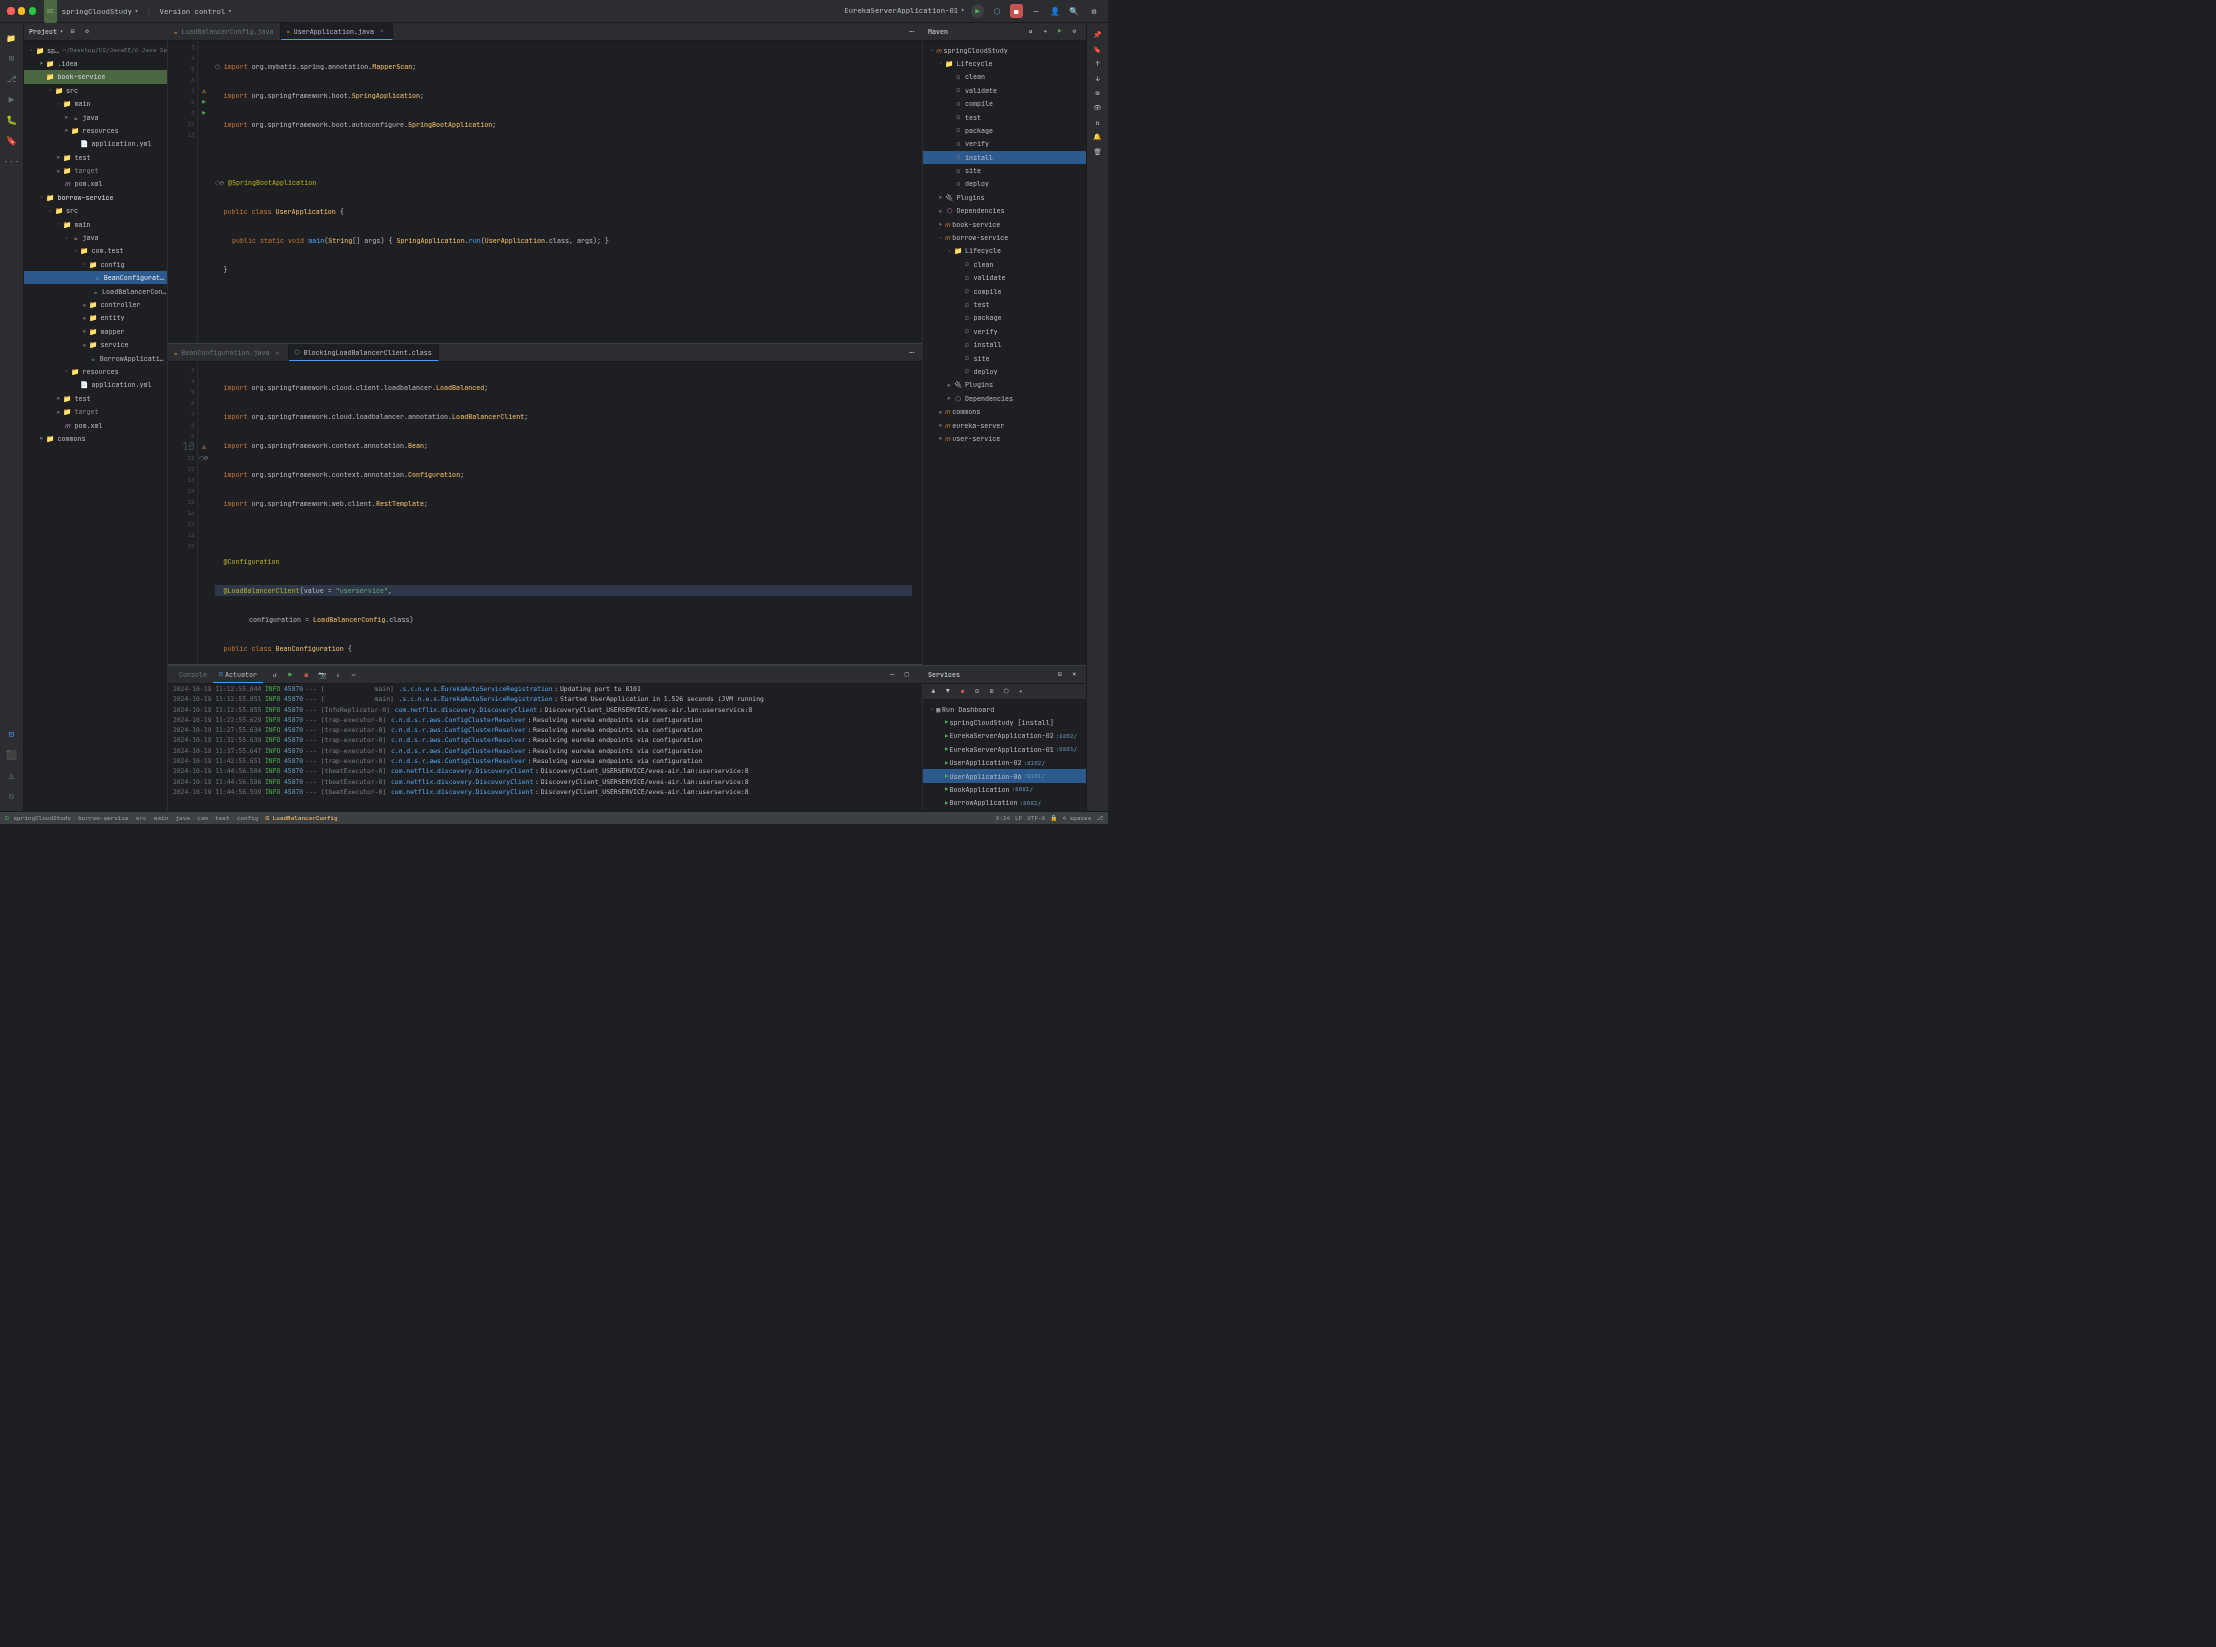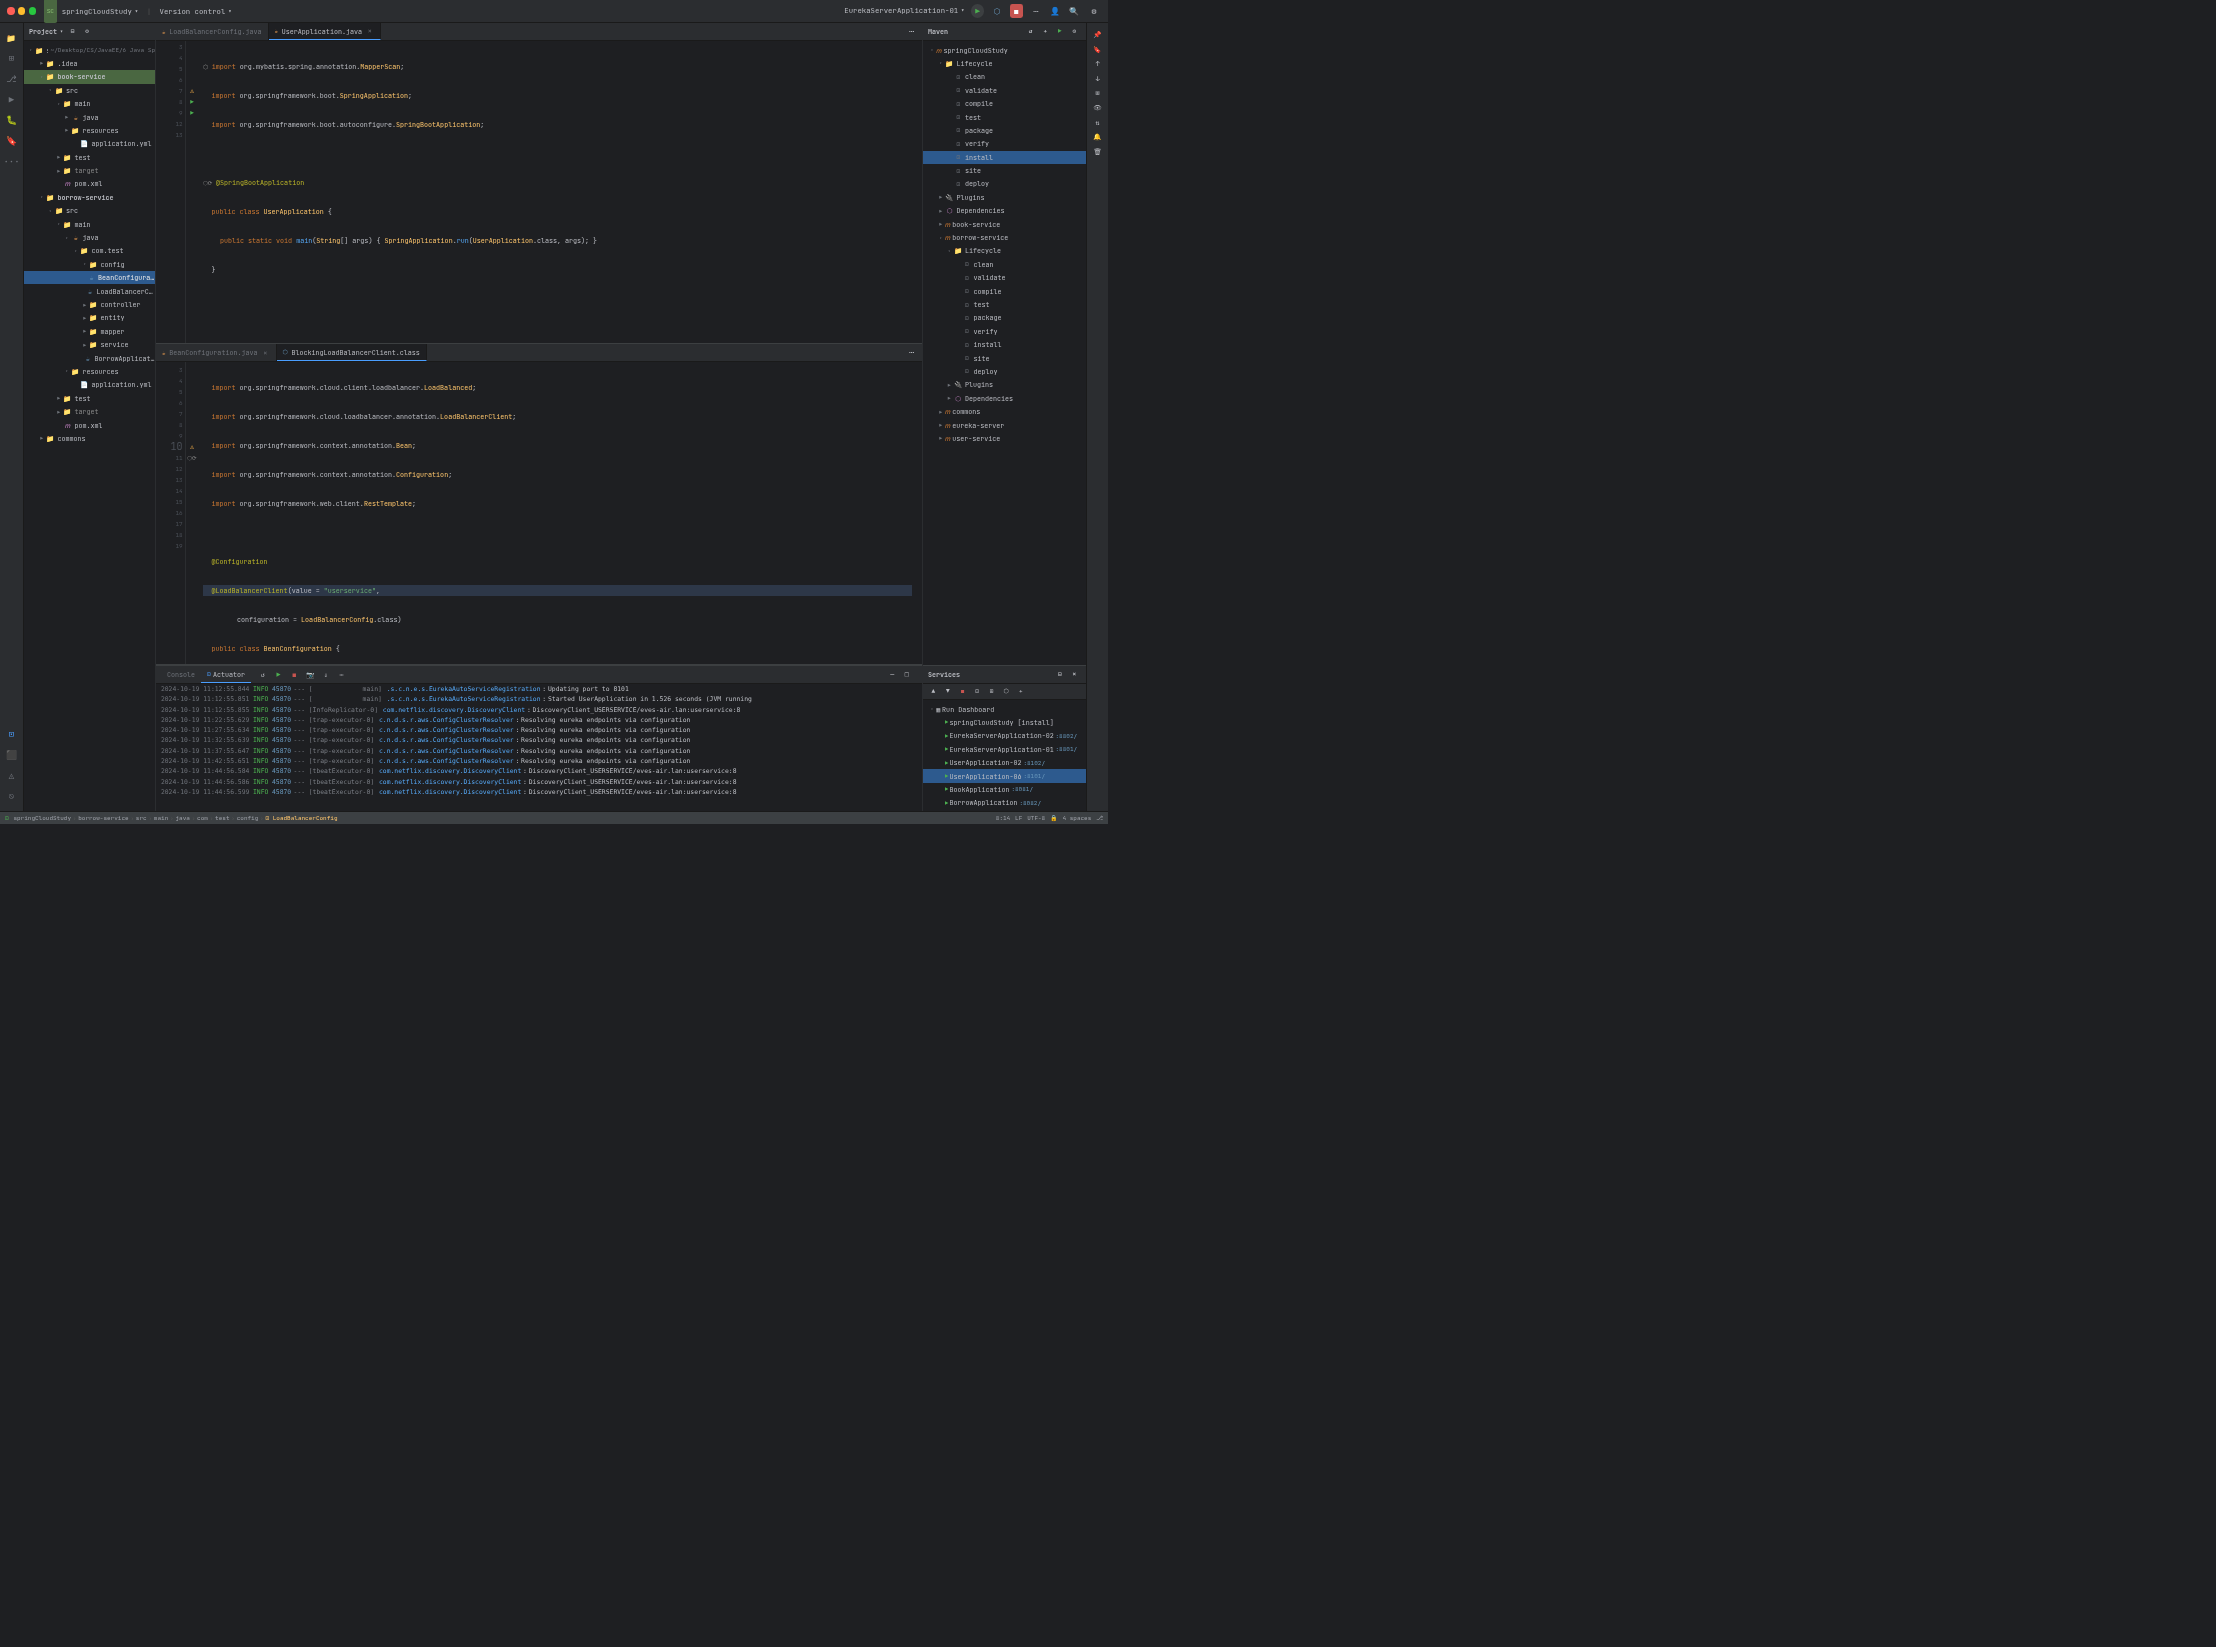--- a/index.html
+++ b/index.html
@@ -111,21 +111,21 @@
       margin-top: auto;
       display: flex;
       flex-direction: column;
       align-items: center;
       gap: 1.2px;
       padding-bottom: 4.9px;
     }
 
     
     .project-panel {
-      width: 132px;
+      width: 144px;
       background: #1e1f22;
       border-right: 0.6px solid #2b2d30;
       display: flex;
       flex-direction: column;
       overflow: hidden;
     }
     .panel-header {
       height: 18px;
       display: flex;
       align-items: center;

